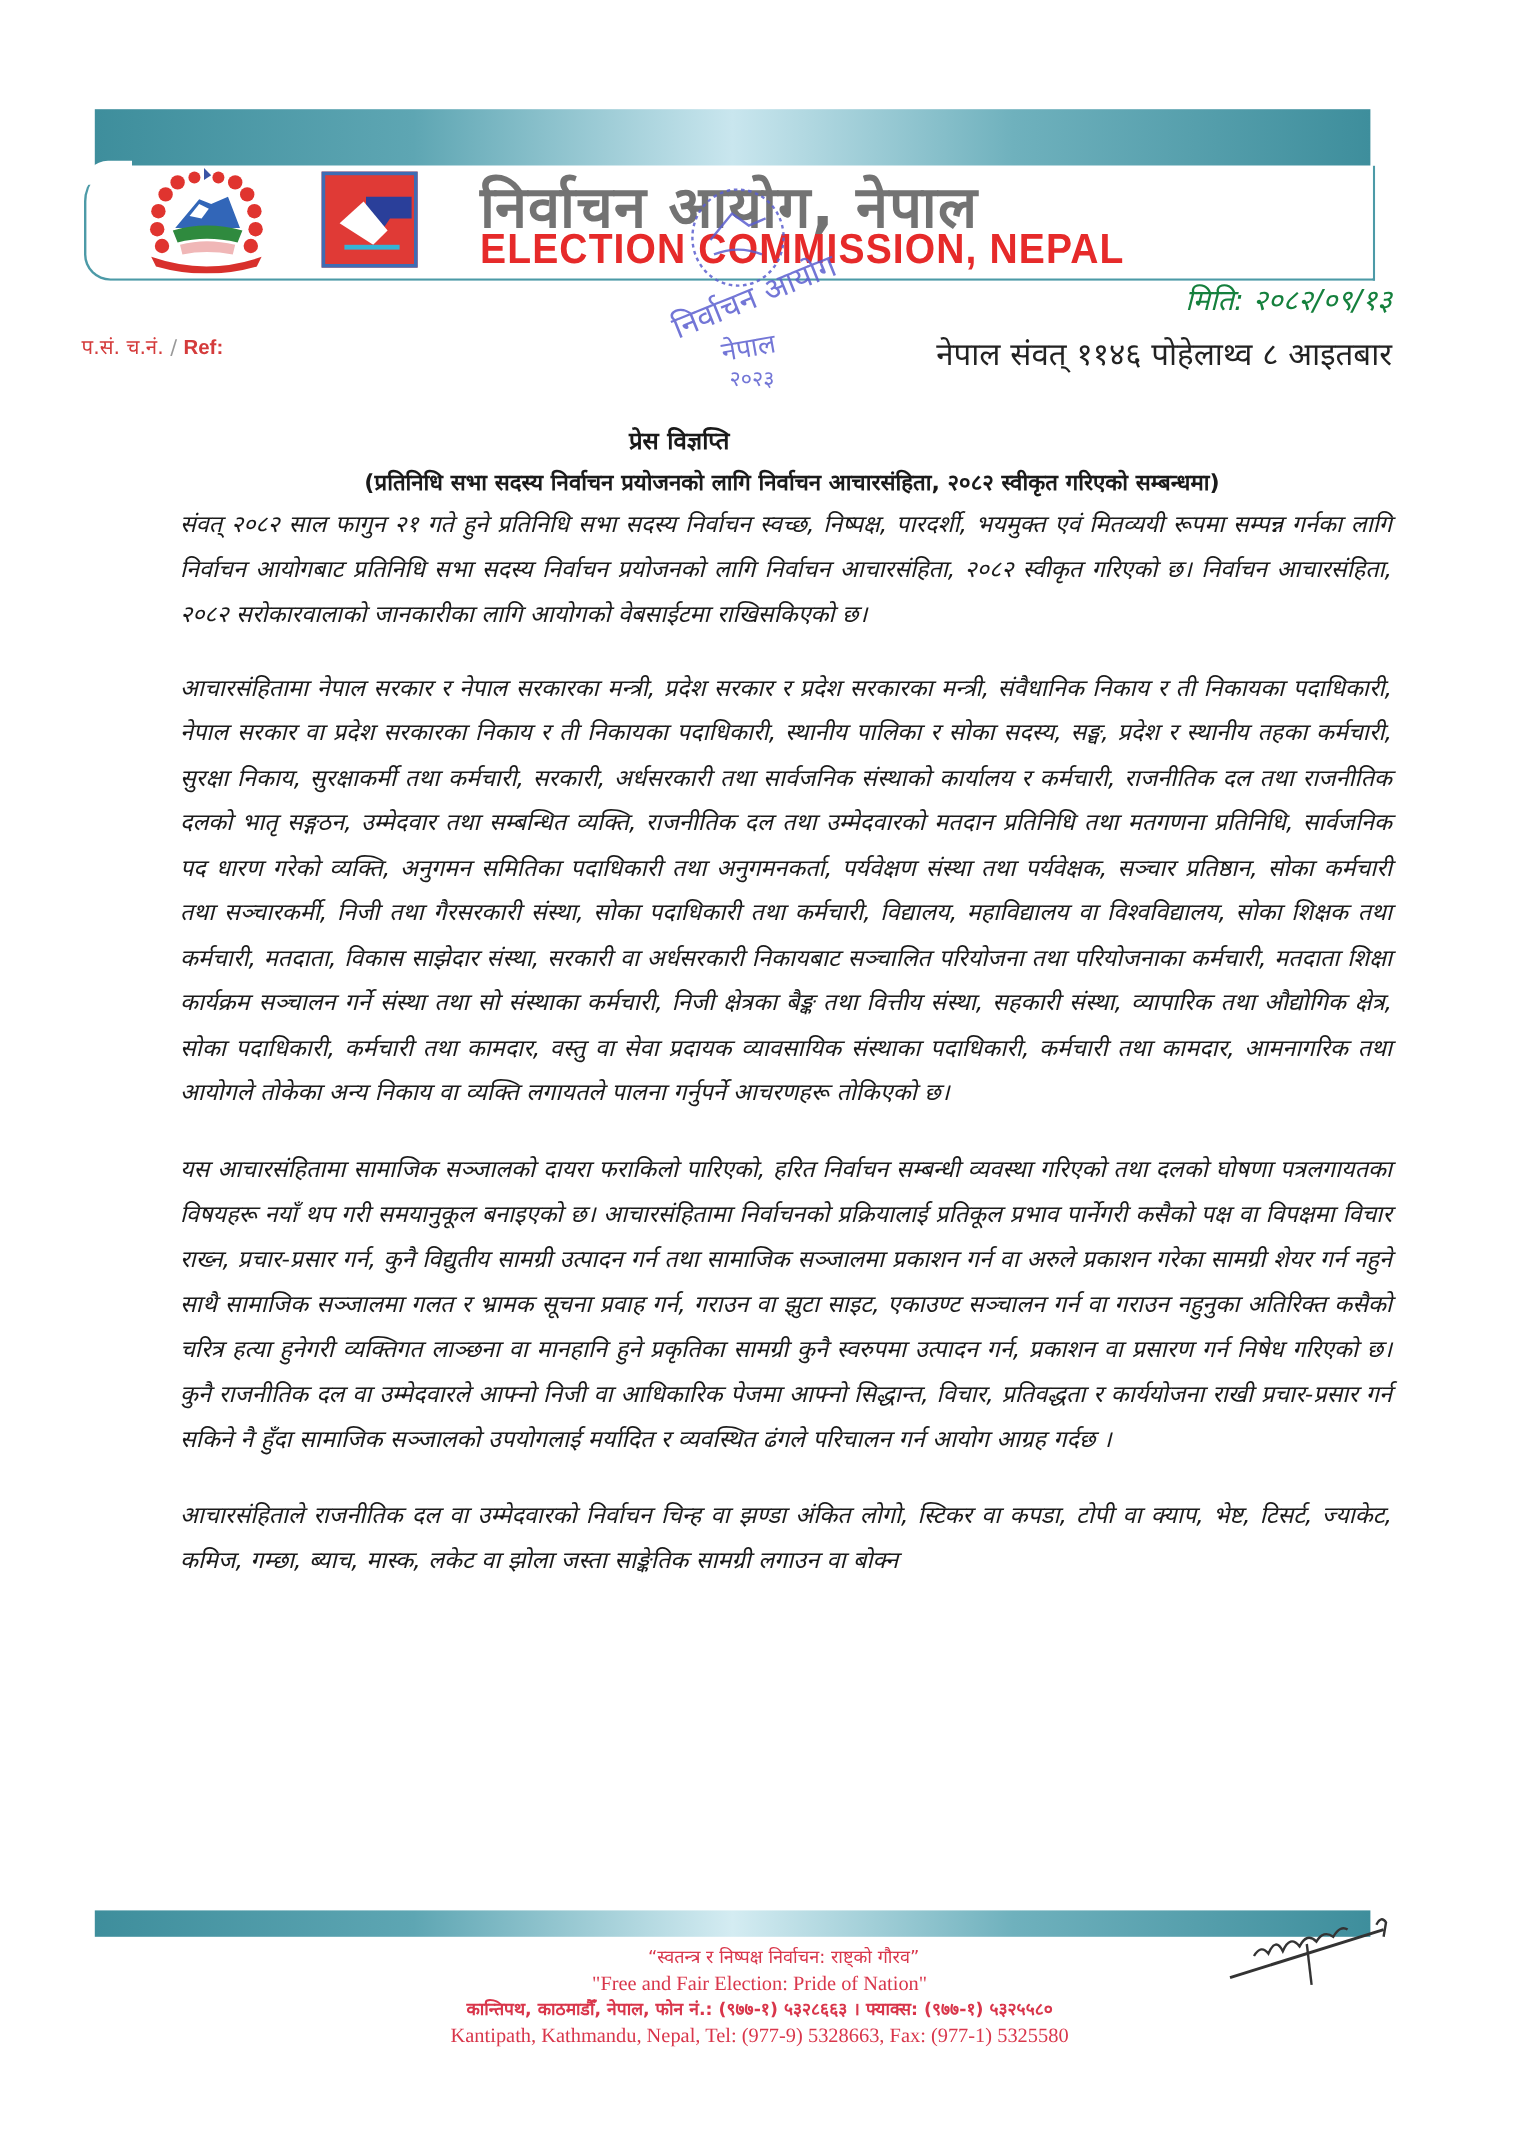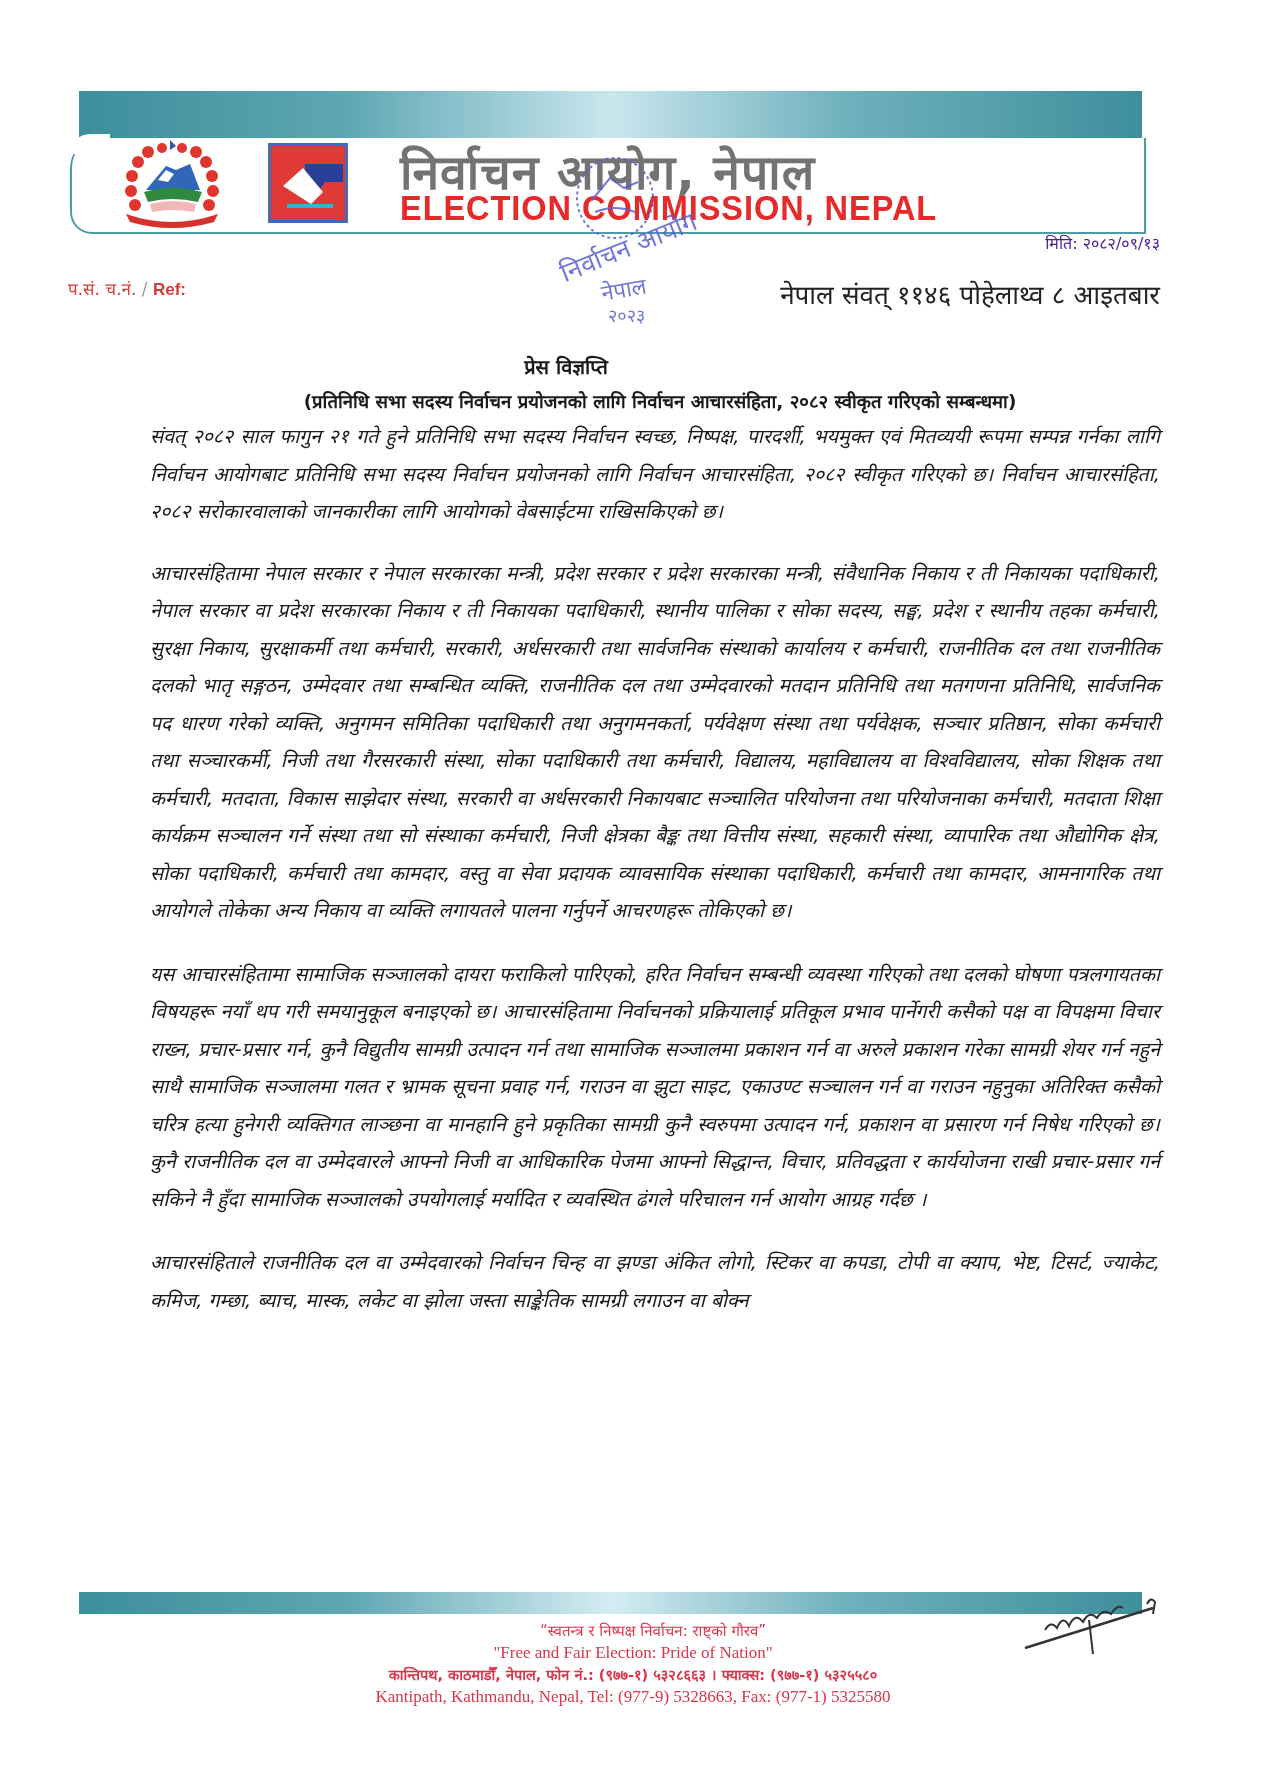--- a/index.html
+++ b/index.html
@@ -21,21 +21,21 @@
 
   .title-np { position:absolute; left:400px; top:138px; font-size:48px; font-weight:bold; color:#737373;
     letter-spacing:1px; white-space:nowrap; }
   .title-en { position:absolute; left:400px; top:188px; font-family:"Liberation Sans", sans-serif;
     font-size:35px; font-weight:bold; color:#e62a2a; letter-spacing:1px; transform:scaleX(0.93); transform-origin:left;
     white-space:nowrap; }
 
   
   .stamp { position:absolute; left:520px; top:150px; width:190px; height:180px; opacity:0.85; }
 
-  .date-line { position:absolute; right:106px; top:232px; font-size:16px; color:#4c1d95; white-space:nowrap; }
+  .date-line { position:absolute; right:106px; top:232px; font-size:24px; color:#15803d; white-space:nowrap;font-style:italic; }
   .nepal-samvat { position:absolute; right:106px; top:276px; font-size:26px; color:#222; white-space:nowrap; }
   .ref { position:absolute; left:68px; top:277px; font-size:17px; color:#d43b3b; white-space:nowrap; }
   .ref .en { font-family:"Liberation Sans", sans-serif; font-weight:bold;margin-top:28px; }
 
   .press-title { position:absolute; left:0; width:1132px; top:353px; text-align:center; font-size:20px; font-weight:bold; }
   .press-subtitle { position:absolute; left:150px; width:1020px; top:388px; text-align:center; font-size:18.5px; font-weight:bold; white-space:nowrap; }
 
   .body { position:absolute; left:150px; width:1010px; top:418px; font-size:19.5px; line-height:37.5px; text-align:justify; }
   .body p { margin:0 0 26px 0;font-style:italic; }
   .body p.p1 { margin-bottom:24px; }

